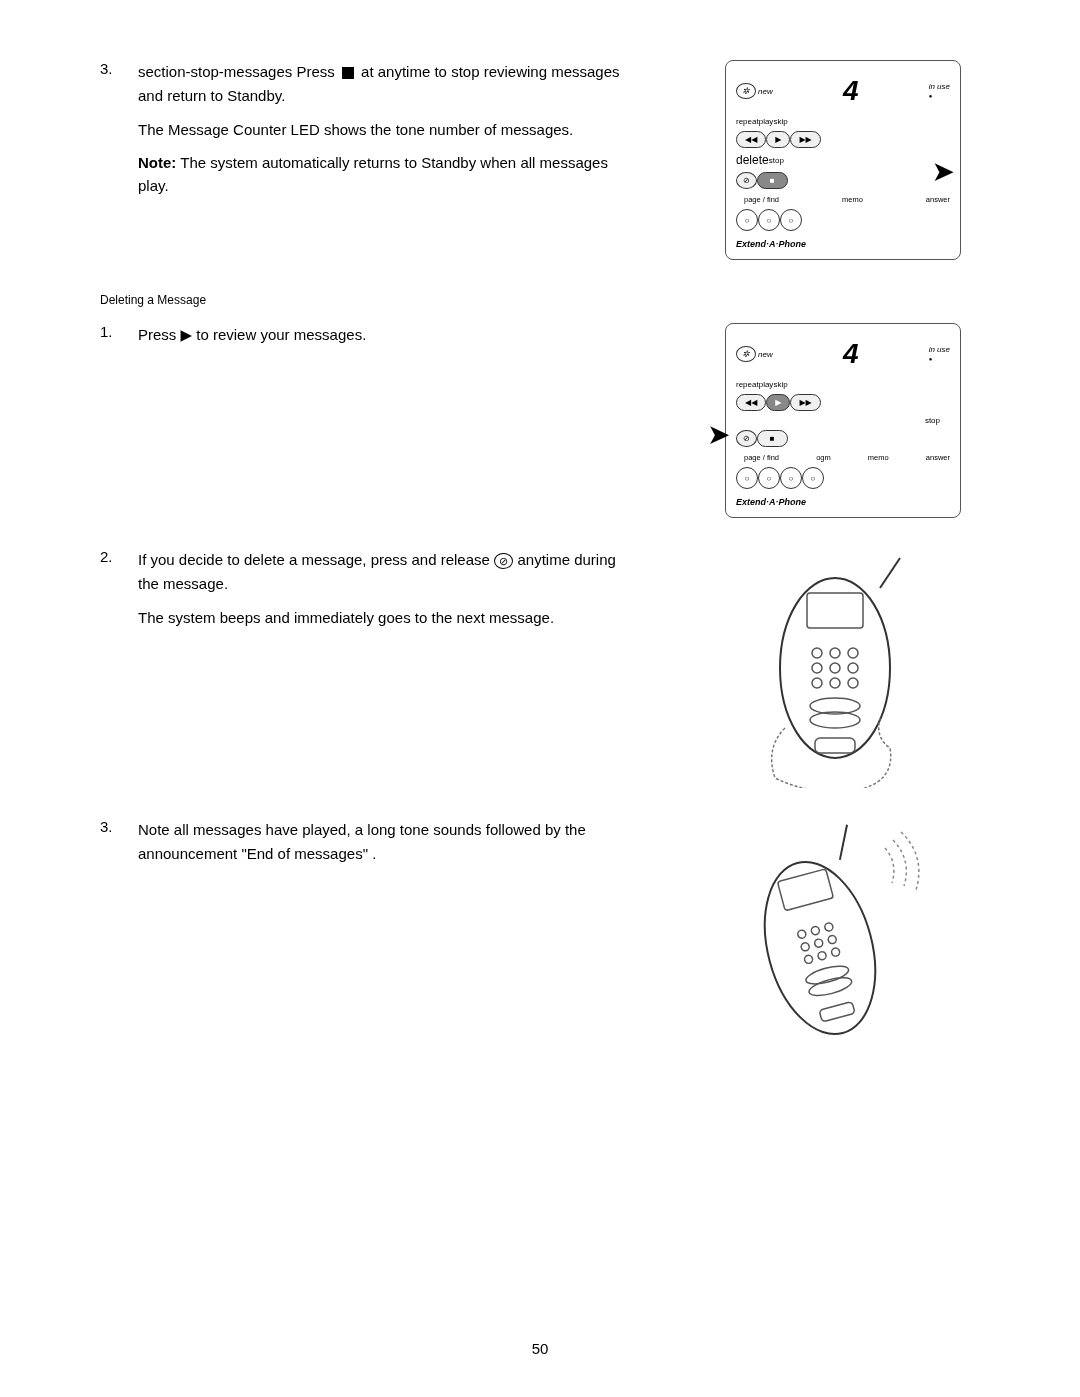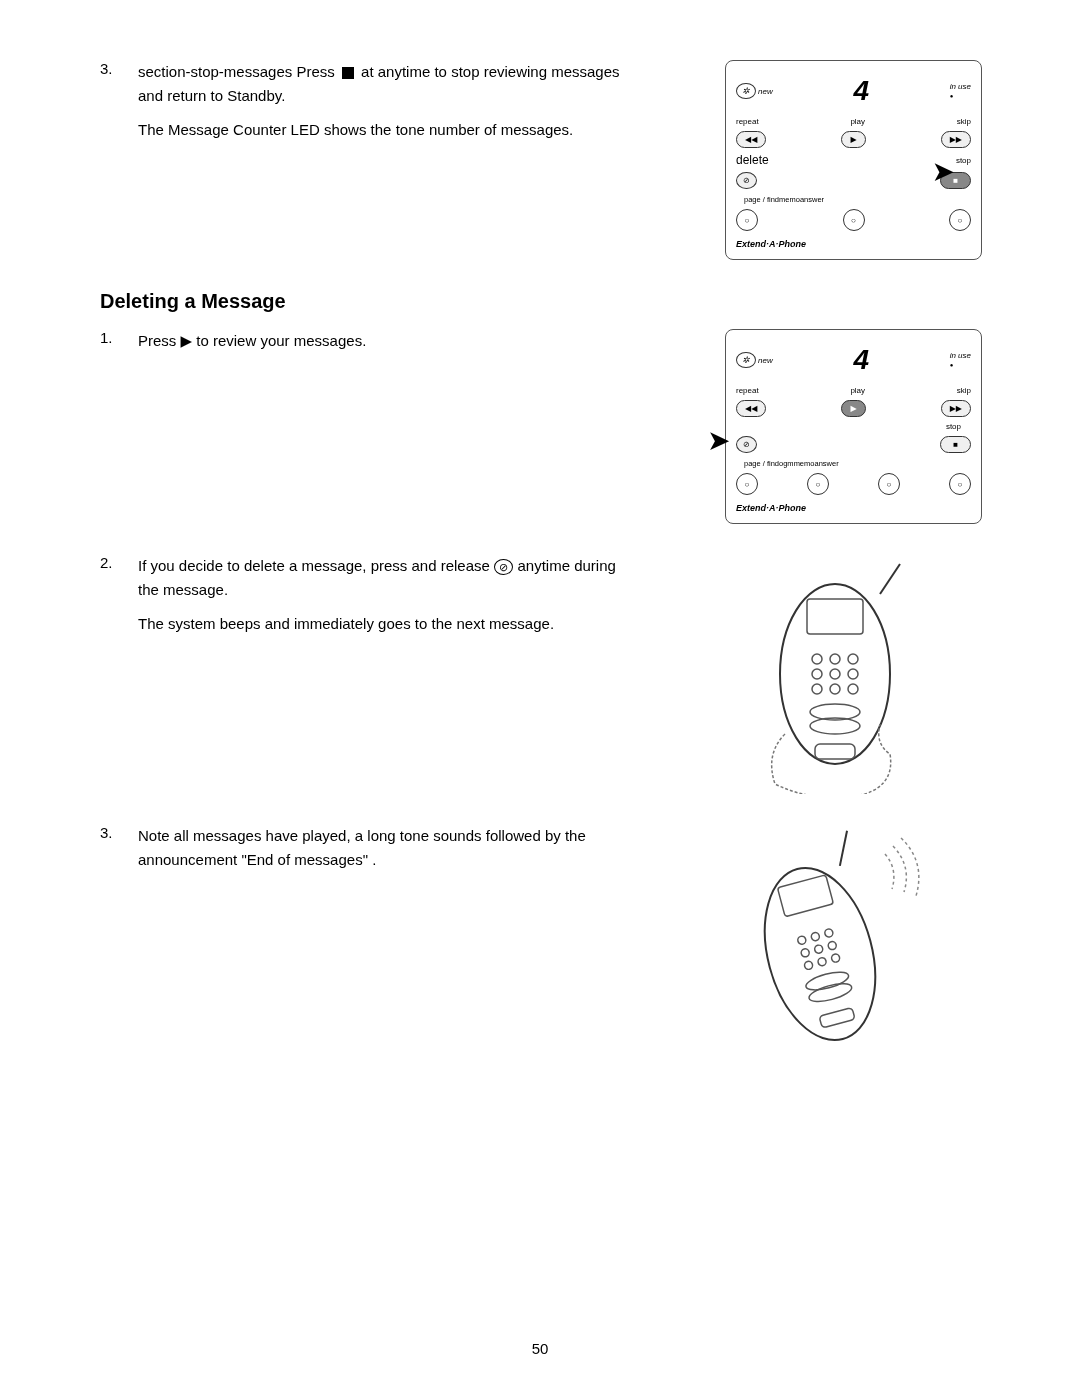--- a/index.html
+++ b/index.html
@@ -46,51 +46,51 @@
     .step-body {
       flex: 1;
     }
     .note-line {
       margin-top: 8px;
       margin-bottom: 8px;
       line-height: 1.5;
     }
     .bold { font-weight: bold; }
     .section-title {
-      font-size: 20px;
-      font-weight: bold;
+      font-size: 12px;
+      font-weight: normal;
       margin-bottom: 12px;
       margin-top: 10px;
     }
     
     .device-box {
       border: 1.5px solid #555;
       border-radius: 8px;
       padding: 10px;
-      width: 257px;
+      width: 236px;
       background: #fff;
       position: relative;
     }
     .device-top-row {
       display: flex;
       justify-content: space-between;
       align-items: center;
       margin-bottom: 6px;
       font-size: 9px;
       font-style: italic;
     }
     .device-number {
       font-size: 28px;
       font-weight: bold;
       text-align: center;
       margin: 4px 0;
     }
     .device-btn-row {
       display: flex;
-      justify-content: space-between;
+      justify-content: flex-start;
       align-items: center;
       margin: 5px 0;
       font-size: 8px;
     }
     .device-btn {
       border: 1px solid #333;
       border-radius: 12px;
       padding: 3px 8px;
       font-size: 8px;
       background: #f0f0f0;
@@ -109,20 +109,21 @@
       transform: translateX(-50%);
       font-size: 15px;
     }
     
     .btn-highlighted {
       background: #888 !important;
       color: #fff;
     }
     .device-label-row {
       display: flex;
+      justify-content: space-between;
       font-size: 7.5px;
       margin: 2px 0;
       padding-left: 8px;
     }
     p { line-height: 1.6; }
     .line-spacing { margin-bottom: 10px; }
   </style>
 </head>
 <body>
 
@@ -131,20 +132,21 @@
   <div class="section">
     <div class="left-content">
       <div class="step-row">
         <div class="step-num">3.</div>
         <div class="step-body">
           <p class="line-spacing">
             <span>section-stop-messages</span>
             <span>Press </span><span style="display:inline-block;width:12px;height:12px;background:#000;vertical-align:middle;margin:0 3px;"></span><span> at anytime to stop reviewing messages and return to Standby.</span>
           </p>
           <p class="line-spacing">The Message Counter LED shows the tone number of messages.</p>
+          <p class="note-line"><span class="bold">Note:</span> The system automatically returns to Standby when all messages play.</p>
         </div>
       </div>
     </div>
     <div class="right-content">
 
       <div style="position:relative; width:220px;">
         <div class="device-box">
           <div class="device-top-row">
             <div>
               <span style="border:1px solid #333;border-radius:50%;padding:2px 5px;font-size:9px;">✲</span>

